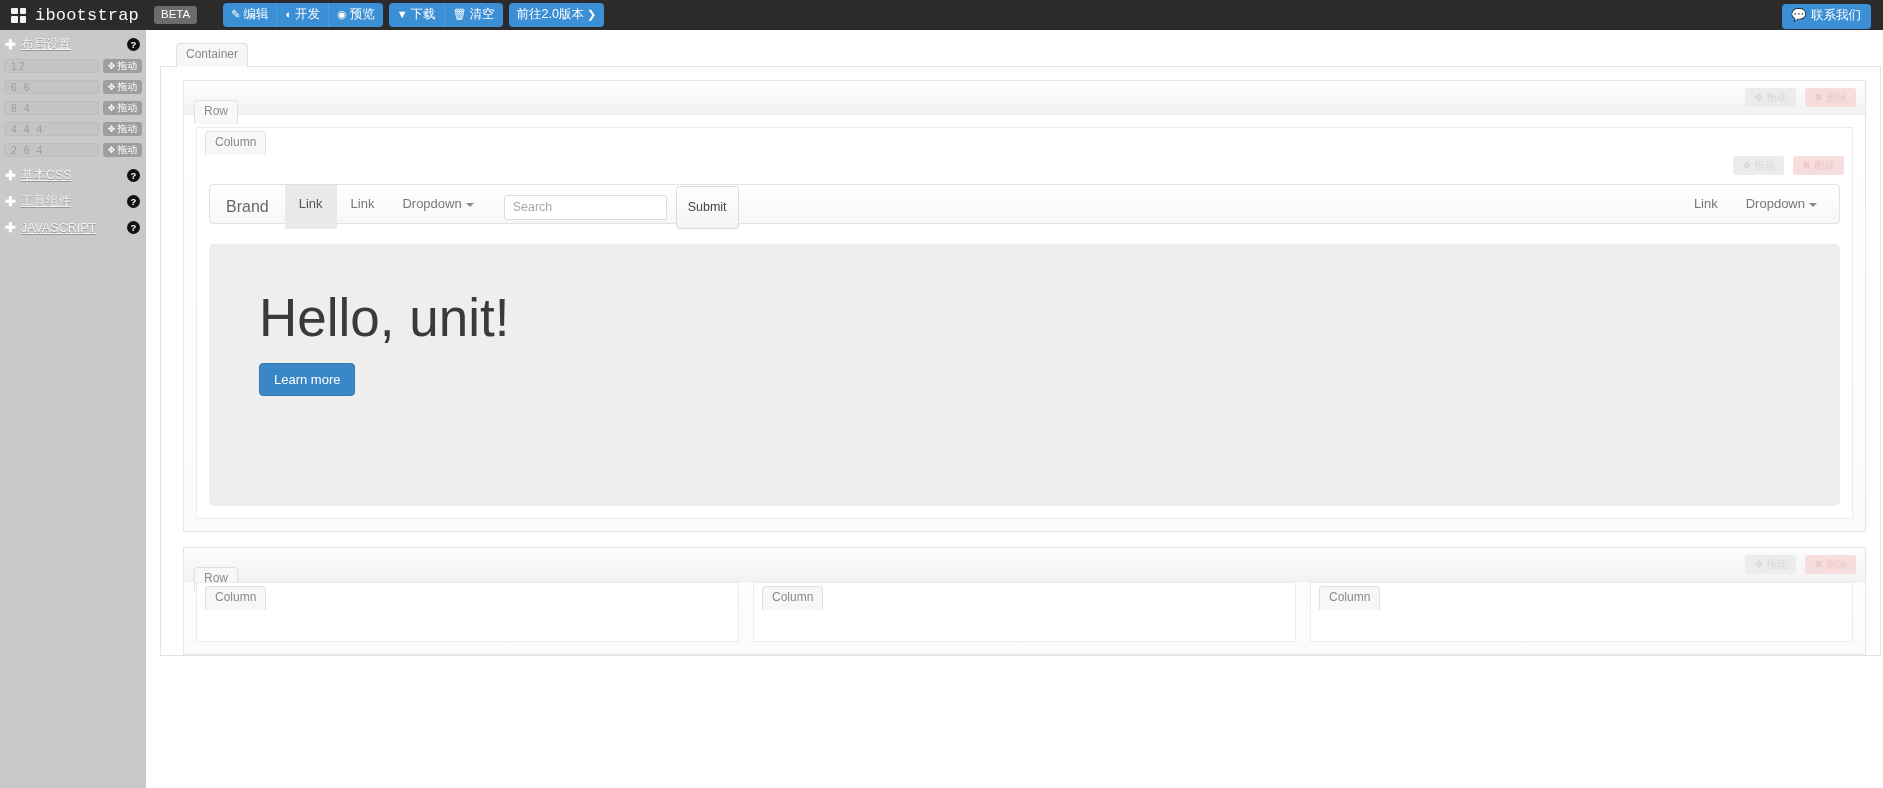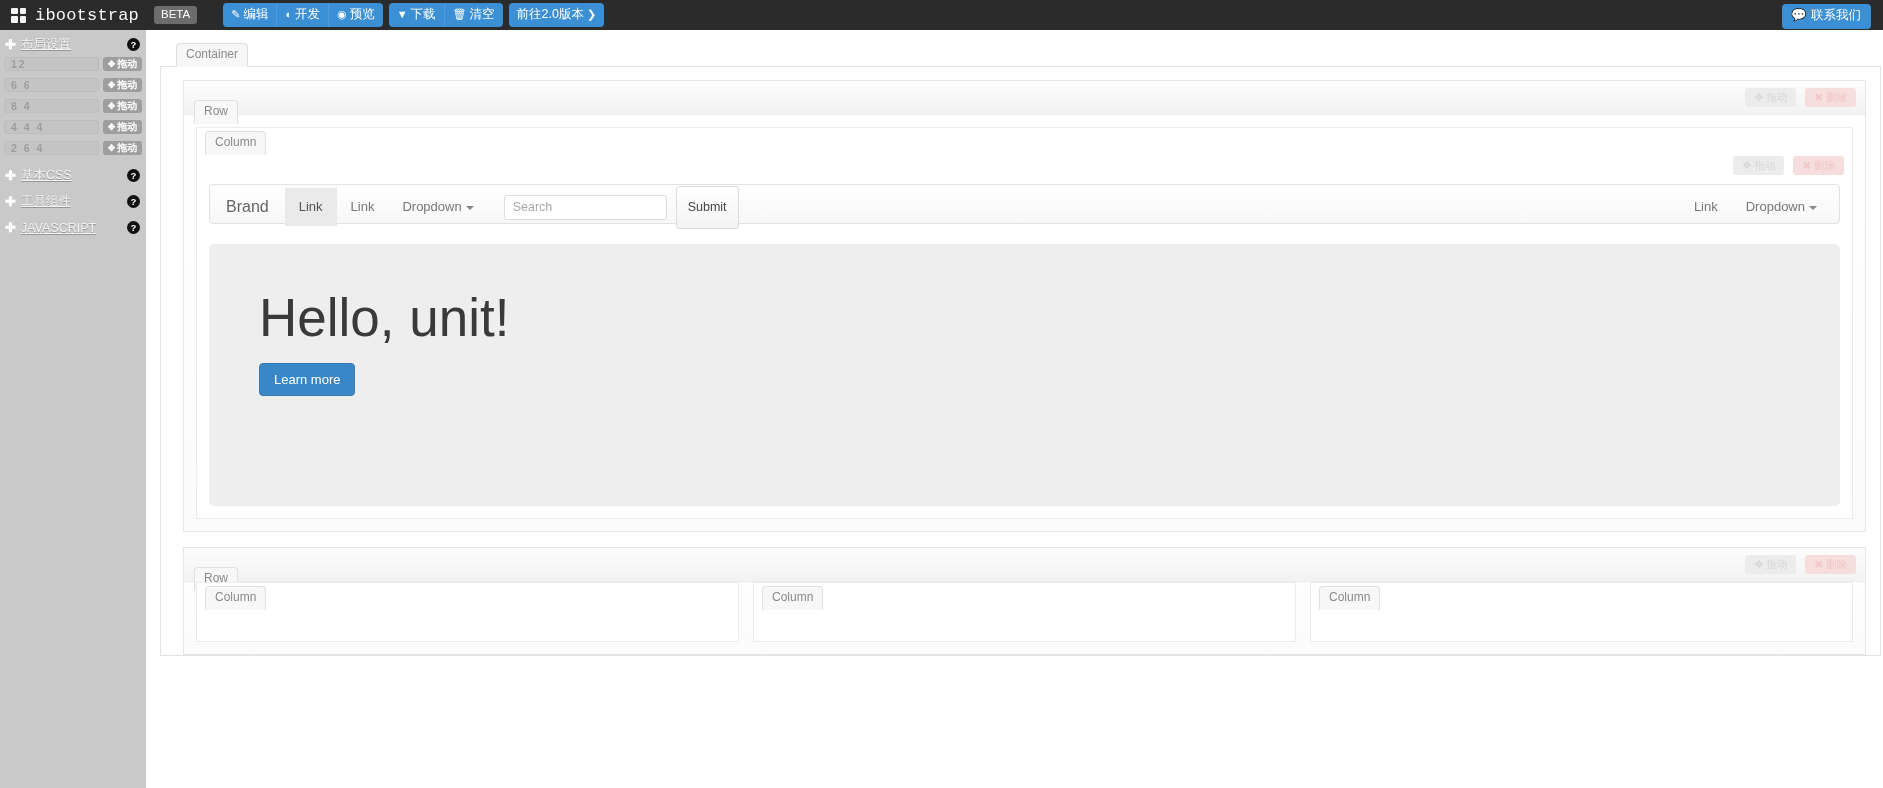--- a/index.html
+++ b/index.html
@@ -128,24 +128,23 @@
     font-weight: bold;
     display: flex;
     align-items: center;
     justify-content: center;
     flex: 0 0 13px;
     cursor: pointer;
   }
   .preset-list { padding: 2px 4px 3px 4px; }
   .preset-row {
     display: flex;
-    align-items: flex-start;
+    align-items: flex-end;
     height: 16px;
     margin-bottom: 5px;
-    font-weight: bold;
   }
   .preset-box {
     flex: 1;
     background: #c4c4c4;
     border: 1px solid #bdbdbd;
     border-radius: 3px;
     color: #9d9d9d;
     font-size: 10.5px;
     display: flex;
     align-items: center;
@@ -267,21 +266,21 @@
     color: #666666;
     padding: 0 16px;
     line-height: 38px;
   }
   .nav-link {
     font-size: 13px;
     color: #777777;
     padding: 0 14px;
     line-height: 38px;
     cursor: pointer;
-    height: 38px;
+    height: 44px;
   }
   .nav-link.active { background: #eaeaea; color: #555; }
   .caret-dn {
     display: inline-block;
     width: 0; height: 0;
     border-left: 4px solid transparent;
     border-right: 4px solid transparent;
     border-top: 4px solid #888;
     margin-left: 4px;
     vertical-align: middle;

